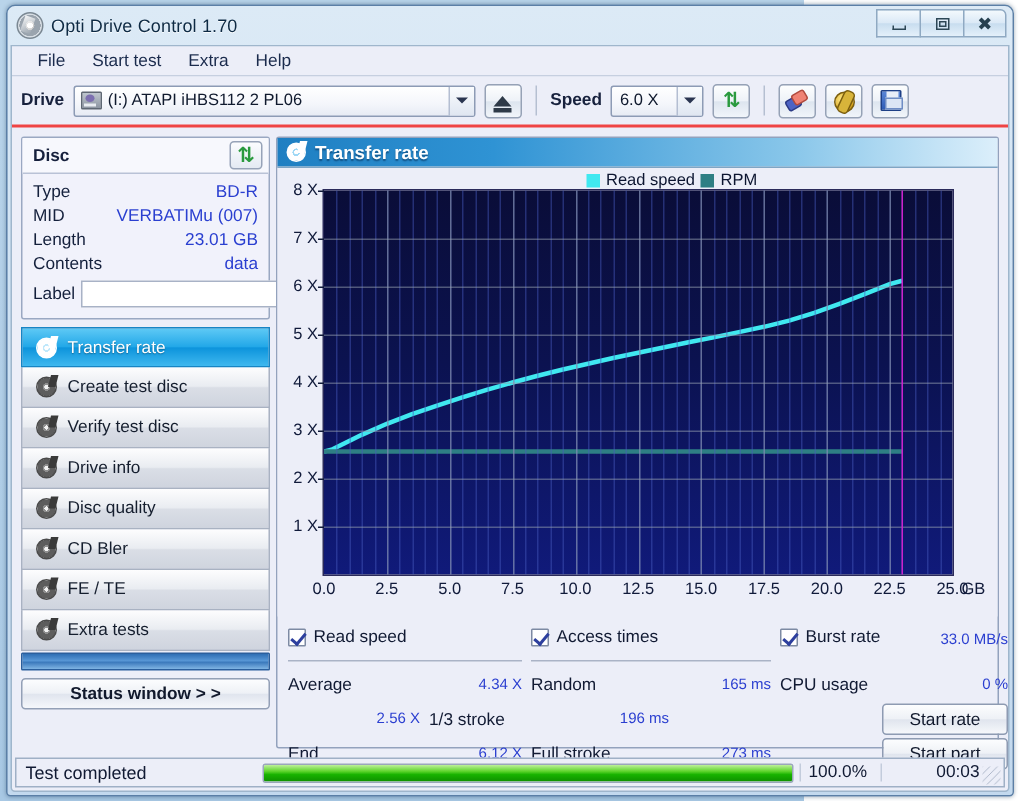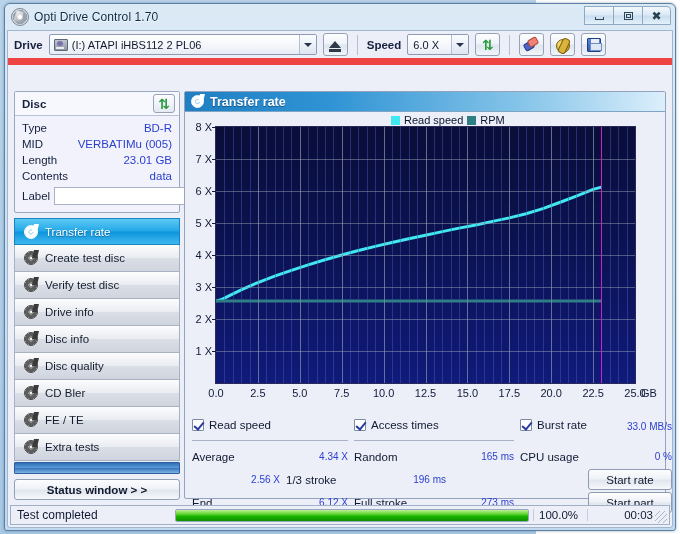--- a/index.html
+++ b/index.html
@@ -82,21 +82,21 @@
   .menuitem {
     padding:2px 9px; color:#1b2b4d; font-size:11.5px;
     cursor:default;
   }
 
   
   .toolbar {
     height:34px; display:flex; align-items:center;
     padding:0 6px; gap:6px;
     background:#eceef8;
-    border-bottom:7px solid #ef4444;
+    border-bottom:2px solid #ef4444;
   }
   .tb-label { font-weight:bold; color:#17213d; font-size:11.5px; }
   .combo {
     height:21px; border:1px solid #8d9bb5;
     background:linear-gradient(180deg,#ffffff 0%,#f4f6fb 60%,#e7ebf4 100%);
     display:flex; align-items:center; position:relative;
     border-radius:2px;
     font-size:11px; color:#101a2e;
     padding-left:4px;
   }
@@ -325,20 +325,26 @@
             <span class="glyph-max"></span>
           </div>
         <div class="wbtn">
             <span class="glyph-close">✖</span>
           </div>
       </div>
     </div>
 
     <div class="client">
 
+      <div class="menubar">
+        <div class="menuitem">File</div>
+        <div class="menuitem">Start test</div>
+        <div class="menuitem">Extra</div>
+        <div class="menuitem">Help</div>
+      </div>
 
       <div class="toolbar">
         <div class="tb-label">Drive</div>
         <div class="combo" id="drive-combo">
           <span class="drv-icon"></span>
           <span>(I:)  ATAPI iHBS112  2 PL06</span>
           <span class="arrowbox">
               <span class="caret"></span>
             </span>
         </div>
@@ -382,21 +388,21 @@
                   <span class="refresh-g">⇅</span>
                 </span>
             </div>
             <div class="disc-rows">
               <div class="drow">
                 <span class="dkey">Type</span>
                 <span class="dval">BD-R</span>
               </div>
               <div class="drow">
                 <span class="dkey">MID</span>
-                <span class="dval">VERBATIMu (005)</span>
+                <span class="dval">VERBATIMu (007)</span>
               </div>
               <div class="drow">
                 <span class="dkey">Length</span>
                 <span class="dval">23.01 GB</span>
               </div>
               <div class="drow">
                 <span class="dkey">Contents</span>
                 <span class="dval">data</span>
               </div>
               <div class="label-row">
@@ -418,24 +424,20 @@
               <span class="nav-ic"></span>
               <span>Create test disc</span>
             </div>
             <div class="navitem">
               <span class="nav-ic"></span>
               <span>Verify test disc</span>
             </div>
             <div class="navitem">
               <span class="nav-ic"></span>
               <span>Drive info</span>
-            </div>
-            <div class="navitem">
-              <span class="nav-ic"></span>
-              <span>Disc info</span>
             </div>
             <div class="navitem">
               <span class="nav-ic"></span>
               <span>Disc quality</span>
             </div>
             <div class="navitem">
               <span class="nav-ic"></span>
               <span>CD Bler</span>
             </div>
             <div class="navitem">

